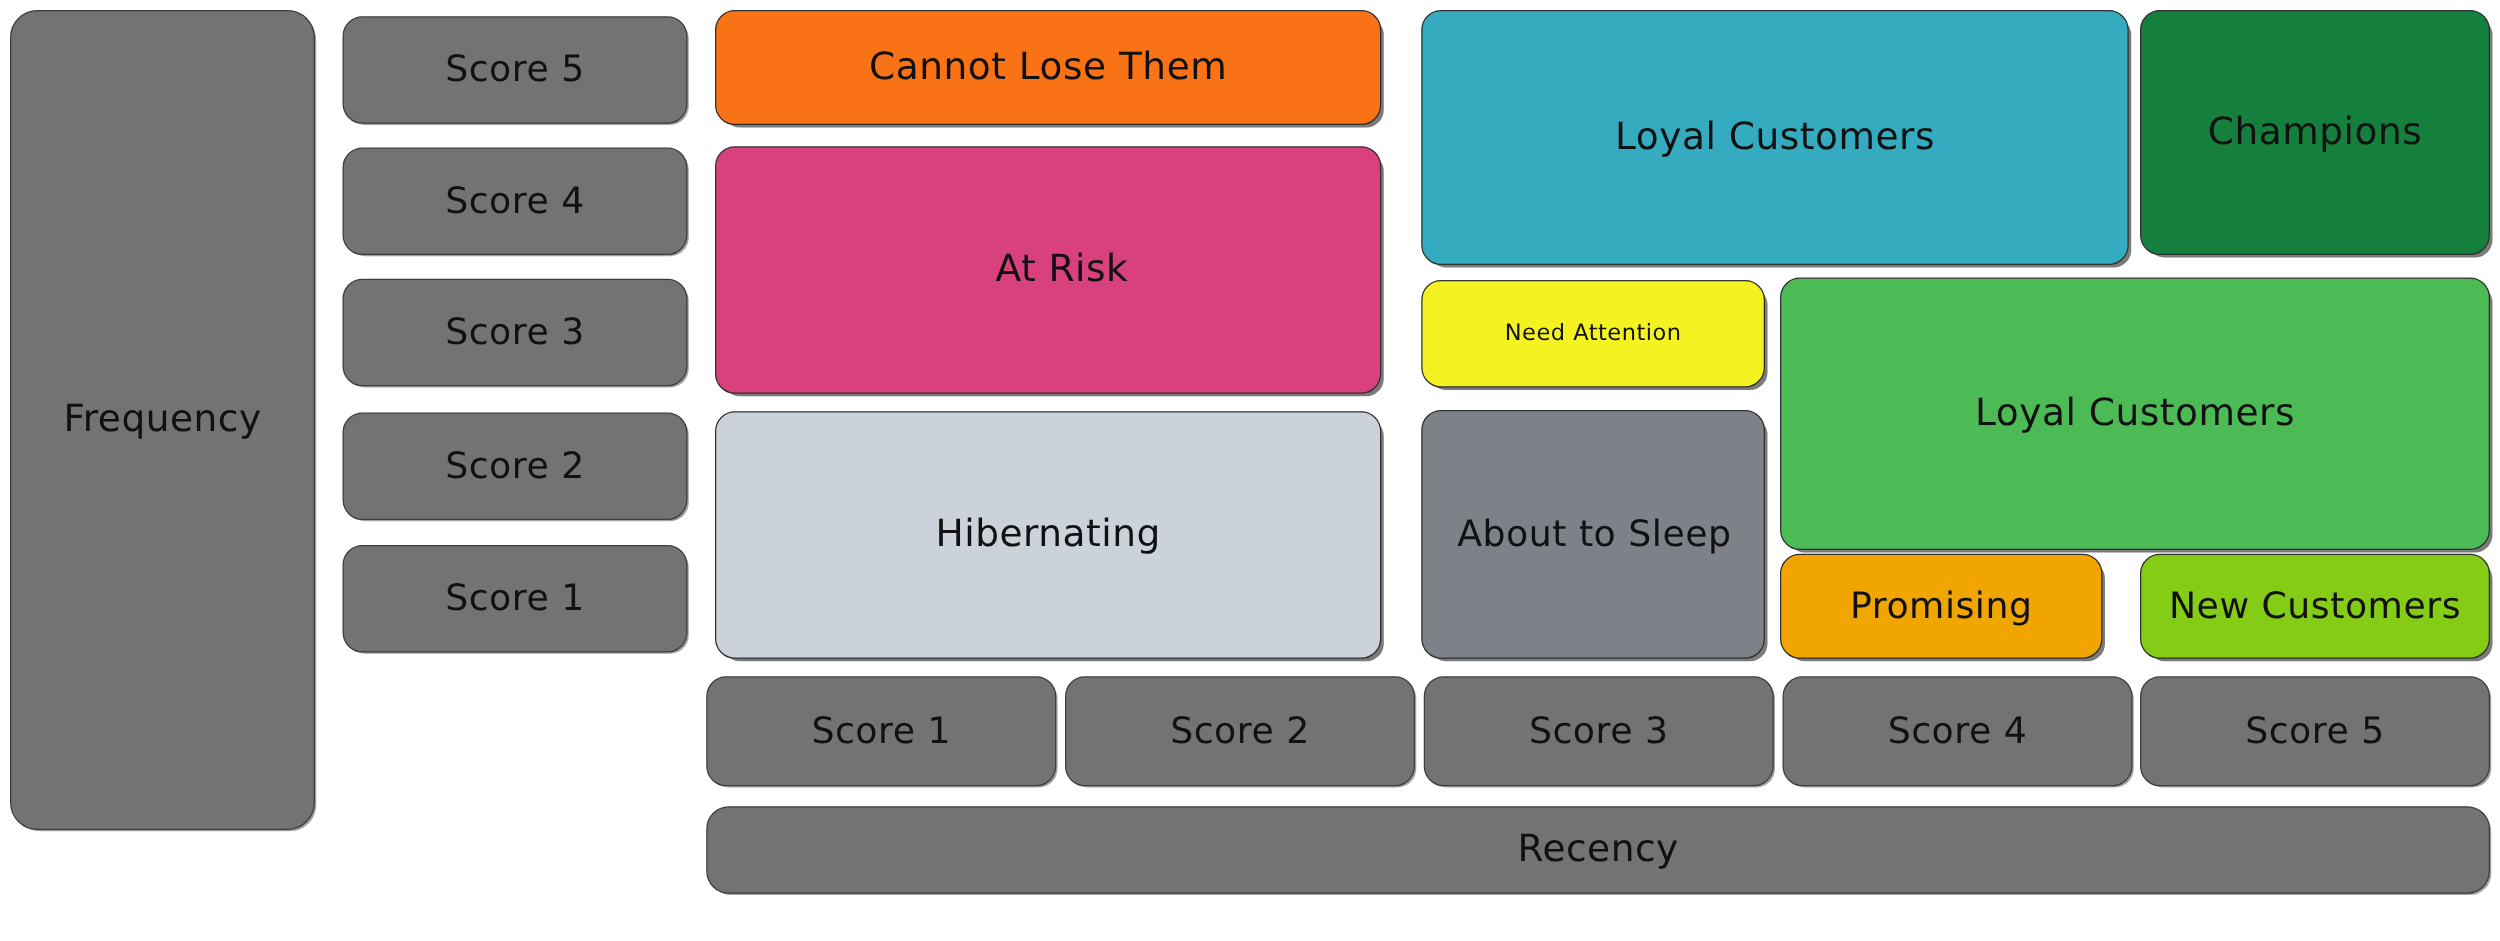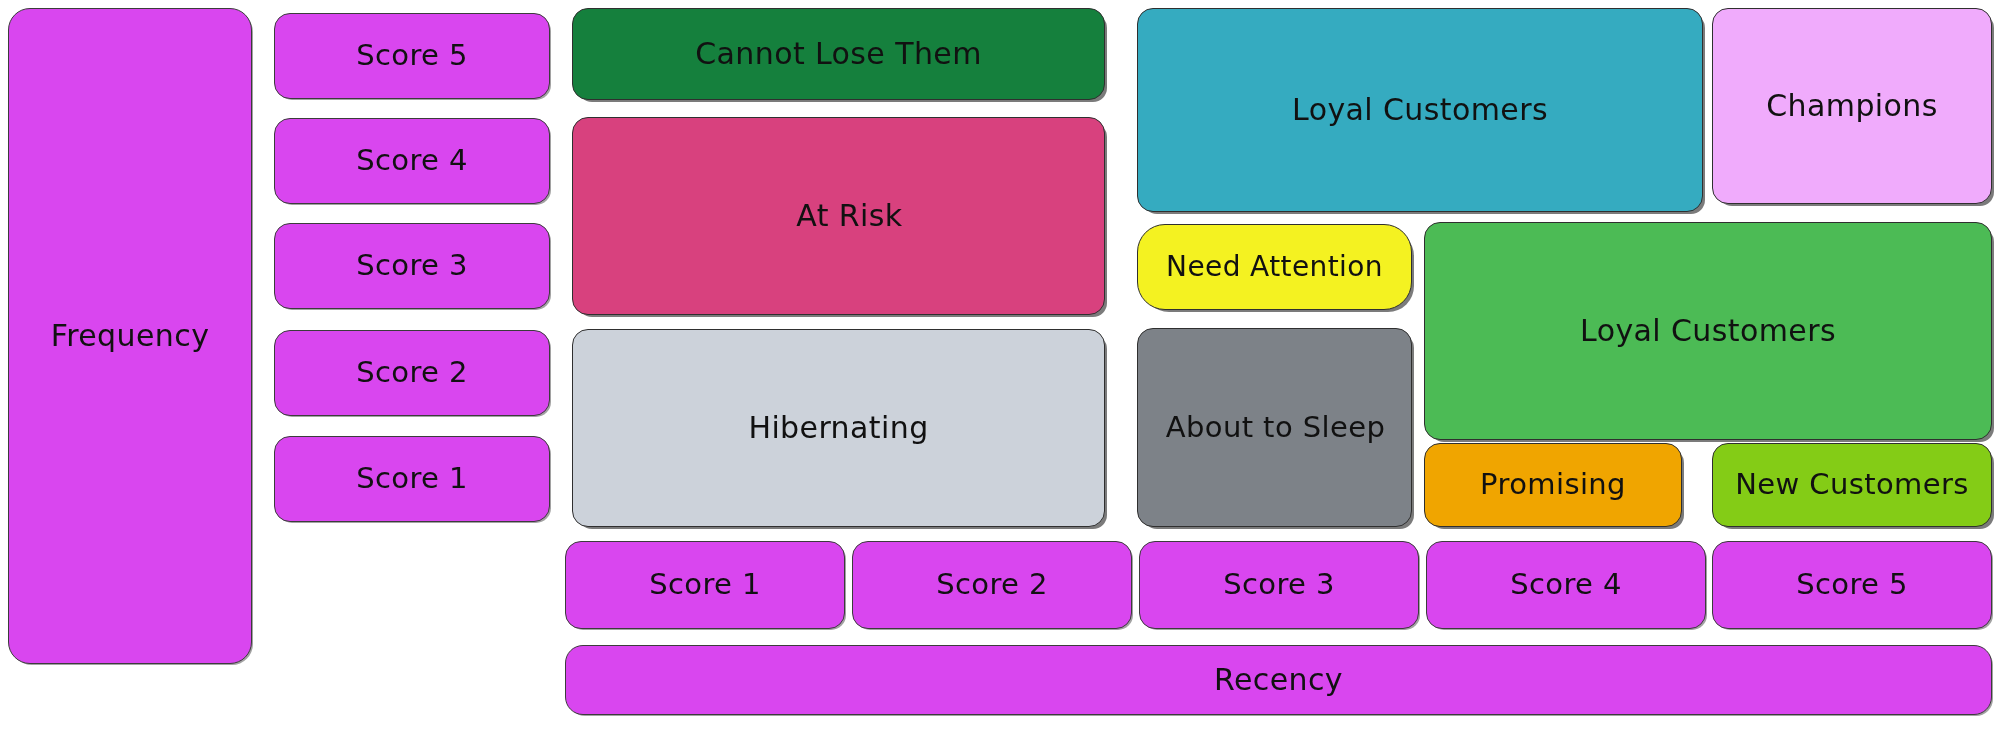--- a/index.html
+++ b/index.html
@@ -34,35 +34,35 @@
     color: #111111;
     font-family: "DejaVu Sans", sans-serif;
     font-weight: 400;
     letter-spacing: 0.4px;
     line-height: 1.15;
     padding: 4px 10px;
     user-select: none;
   }
 
   .box.plain {
-    background: #d946ef;
+    background: #737373;
     border-color: #3c3c3c;
     border-width: 1.6px;
     box-shadow: 2px 2px 0 -1px rgba(70,70,70,0.5);
   }
 
   .box.seg {
     border-color: #2f2f2f;
     border-width: 1.8px;
     box-shadow: 4px 4px 0 -2px rgba(35,35,35,0.6);
   }
 
   .lbl-lg { font-size: 30px; }
   .lbl-md { font-size: 29px; }
-  .lbl-sm { font-size: 28px; border-radius: 28px; }
+  .lbl-sm { font-size: 18px; }
 
   
   #freq-axis {
     left: 8px;
     top: 8px;
     width: 244px;
     height: 656px;
     border-radius: 22px;
   }
 
@@ -85,29 +85,29 @@
   <div class="box plain lbl-md" style="left:274px; top:13px; width:276px; height:86px;">Score 5</div>
 
   <div class="box plain lbl-md" style="left:274px; top:118px; width:276px; height:86px;">Score 4</div>
 
   <div class="box plain lbl-md" style="left:274px; top:223px; width:276px; height:86px;">Score 3</div>
 
   <div class="box plain lbl-md" style="left:274px; top:330px; width:276px; height:86px;">Score 2</div>
 
   <div class="box plain lbl-md" style="left:274px; top:436px; width:276px; height:86px;">Score 1</div>
 
-  <div class="box seg lbl-lg" style="left:572px; top:8px; width:533px; height:92px; background:#15803d;">Cannot Lose Them</div>
+  <div class="box seg lbl-lg" style="left:572px; top:8px; width:533px; height:92px; background:#f97316;">Cannot Lose Them</div>
 
   <div class="box seg lbl-lg" style="left:572px; top:117px; width:533px; height:198px; background:#d8417e;padding-left:32px;">At Risk</div>
 
   <div class="box seg lbl-lg" style="left:572px; top:329px; width:533px; height:198px; background:#ccd2da;">Hibernating</div>
 
   <div class="box seg lbl-lg" style="left:1137px; top:8px; width:566px; height:204px; background:#35abc0;">Loyal Customers</div>
 
-  <div class="box seg lbl-lg" style="left:1712px; top:8px; width:280px; height:196px; background:#f0abfc;">Champions</div>
+  <div class="box seg lbl-lg" style="left:1712px; top:8px; width:280px; height:196px; background:#15803d;">Champions</div>
 
   <div class="box seg lbl-sm" style="left:1137px; top:224px; width:275px; height:86px; background:#f4f221;">Need Attention</div>
 
   <div class="box seg lbl-lg" style="left:1424px; top:222px; width:568px; height:218px; background:#4cbb55;">Loyal Customers</div>
 
   <div class="box seg lbl-md" style="left:1137px; top:328px; width:275px; height:199px; background:#7d8288;padding-left:12px;">About to Sleep</div>
 
   <div class="box seg lbl-md" style="left:1424px; top:443px; width:258px; height:84px; background:#f0a500;">Promising</div>
 
   <div class="box seg lbl-md" style="left:1712px; top:443px; width:280px; height:84px; background:#84cc16;border-radius:16px;">New Customers</div>

